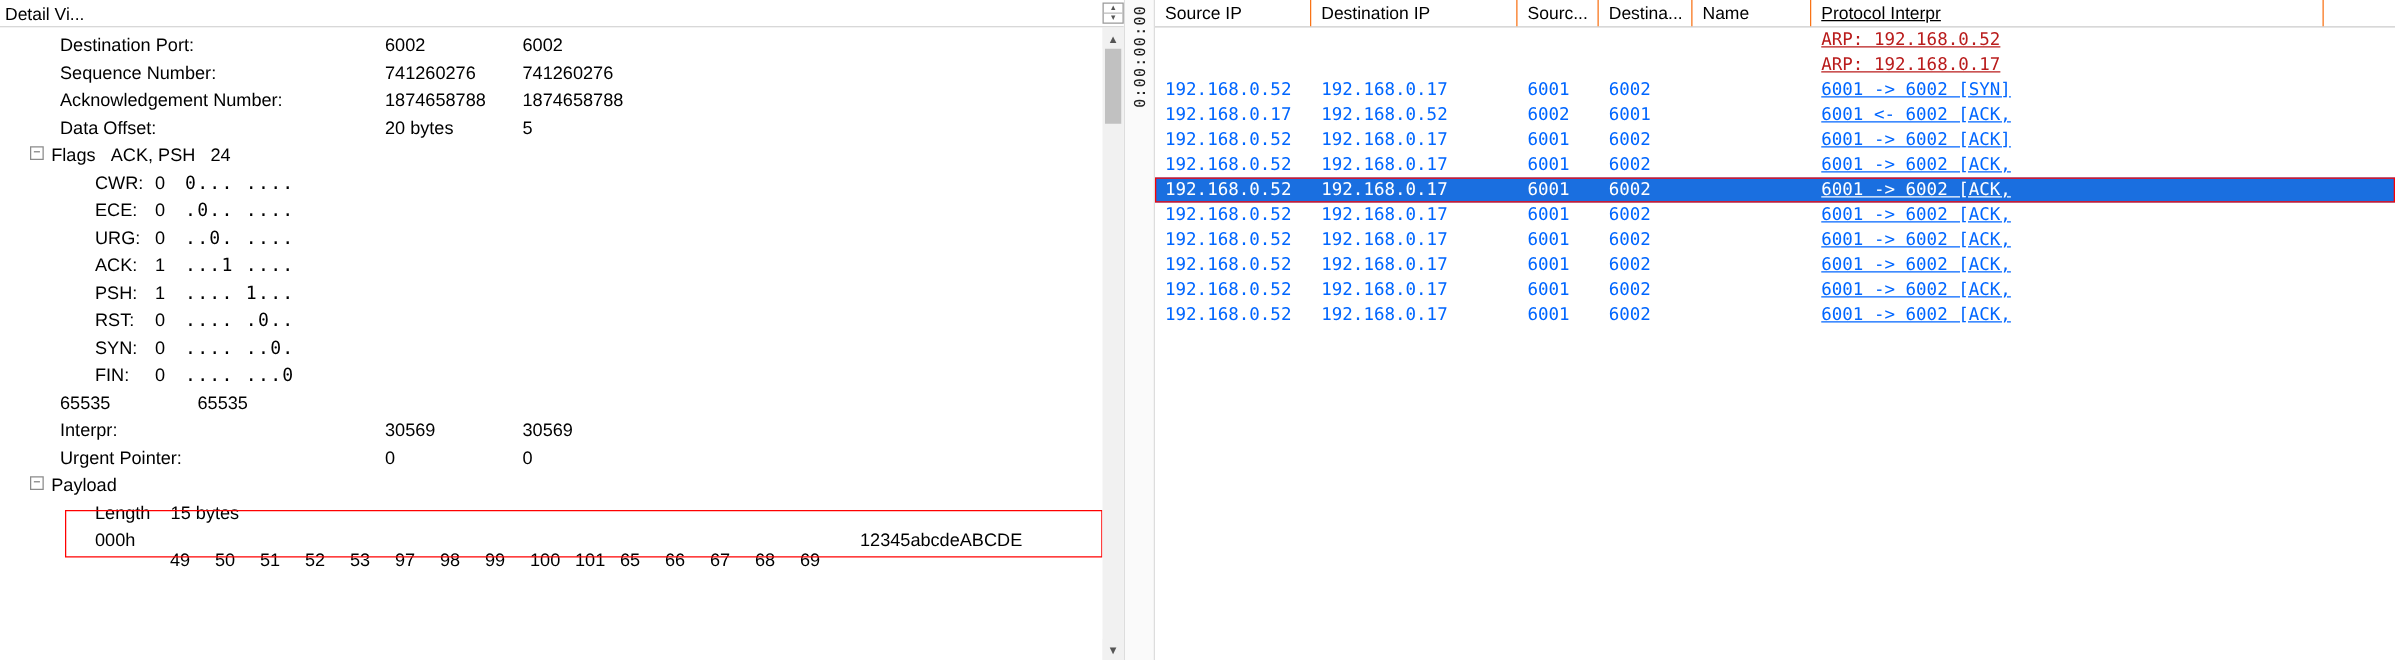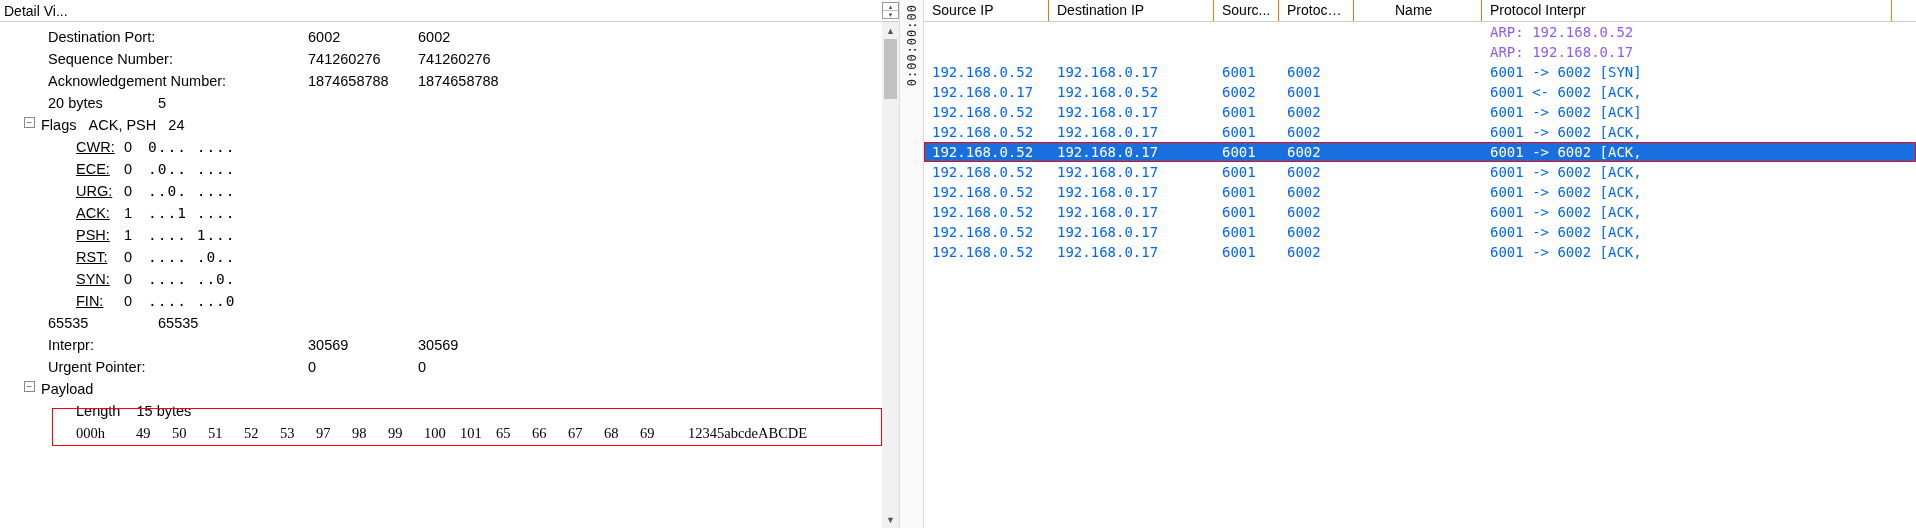--- a/index.html
+++ b/index.html
@@ -12,44 +12,44 @@
 .detail-header .spin span { flex:1; border-bottom:1px solid #bbb; }
 .detail-header .spin span:last-child { border-bottom:none; }
 .tree-scroll { position:absolute; top:22px; left:0; right:17px; bottom:0; overflow:hidden; background:#fff; }
 .tree { padding:4px 0 0 0; font-size:14.5px; line-height:22px; white-space:nowrap; font-family:"Segoe UI",Tahoma,sans-serif; }
 .tree .row { display:flex; }
 .tree .ind { display:inline-block; }
 .toggle { display:inline-flex; width:11px; height:11px; border:1px solid #8a8a8a; align-items:center; justify-content:center; font-size:10px; line-height:10px; margin-right:6px; position:relative; top:3px; color:#555; background:#fff; }
 .lbl { display:inline-block; }
 .vcol1 { display:inline-block; min-width:110px; }
 .vcol2 { display:inline-block; }
-.flag-lbl { display:inline-block; width:48px;text-decoration:underline; }
+.flag-lbl { display:inline-block; width:48px; }
 .flag-v  { display:inline-block; width:24px; }
 .flag-b  { display:inline-block; font-family:Consolas,monospace; letter-spacing:1px; }
 .pillar { display:inline-block; width:260px; }
-.hex-row { font-family:Liberation Serif, serif; letter-spacing:0; }
+.hex-row { font-family:Liberation Sans, sans-serif; letter-spacing:0; }
 .hex-row .addr { display:inline-block; width:60px; }
-.hex-row .hx { display:inline-block; width:36px; text-align:left; }
+.hex-row .hx { display:inline-block; width:36px; text-align:left;margin-top:16px; }
 .hex-row .asc { display:inline-block; margin-left:12px; }
 .red-box1 { position:absolute; left:52px; width:830px; top:386px; height:38px; border:1.5px solid #ff0000; pointer-events:none; }
 .vsb { position:absolute; top:22px; right:0; width:17px; bottom:0; background:#f1f1f1; }
 .vsb .btn { height:17px; background:#f1f1f1; display:flex; align-items:center; justify-content:center; font-size:9px; color:#555; }
 .vsb .track { position:absolute; top:17px; bottom:17px; left:0; right:0; }
 .vsb .thumb { position:absolute; left:2px; right:2px; background:#c1c1c1; }
 .middle { width:24px; height:100%; display:flex; align-items:flex-start; justify-content:center; background:#fafafa; border-right:1px solid #ddd; }
 .middle .rot { writing-mode:vertical-rl; transform:rotate(180deg); font-size:12px; color:#222; margin-top:4px; letter-spacing:1px; font-family:Consolas,monospace; }
 .right-pane { flex:1; position:relative; height:100%; background:#fff; }
 .cols { display:flex; height:22px; border-bottom:1px solid #ccc; font-size:14px; color:#000; user-select:none; }
 .cols .col { padding:2px 6px 0 8px; border-right:1px solid #f97316; overflow:hidden; white-space:nowrap; text-overflow:ellipsis; }
-.c-src { width:125px; } .c-dst { width:165px; } .c-sp { width:65px; } .c-dp { width:75px; } .c-nm { width:95px;margin-left:33px; } .c-pi { width:410px; }
+.c-src { width:125px; } .c-dst { width:165px; } .c-sp { width:65px; } .c-dp { width:75px; } .c-nm { width:95px; } .c-pi { width:410px;text-decoration:underline; }
 .rows { position:absolute; top:22px; left:0; right:0; bottom:0; font-family:"SimSun","NSimSun",Consolas,monospace; font-size:14px; line-height:20px; }
 .prow { display:flex; height:20px; align-items:center; position:relative; }
 .prow .cell { overflow:hidden; white-space:nowrap; padding-left:8px; }
 .blue  { color:#0066ff; }
-.orange{ color:#8b5cf6; }
+.orange{ color:#b91c1c; }
 .prow.selected { background:#1a6fe0; color:#fff; }
 .prow.selected .cell { color:#fff !important; }
 .prow.selected-outline::before { content:""; position:absolute; inset:0; border:1.5px solid #ff0000; pointer-events:none; }
 </style>
 </head>
 <body>
 
 <div class="root">
 
   <div class="left-pane">
@@ -75,20 +75,21 @@
             <span class="vcol2">741260276</span>
           </div>
         <div class="row">
             <span class="ind" style="width:48px"></span>
             <span class="pillar"><span class="lbl">Acknowledgement Number:</span></span>
             <span class="vcol1">1874658788</span>
             <span class="vcol2">1874658788</span>
           </div>
         <div class="row">
             <span class="ind" style="width:48px"></span>
+            <span class="pillar"><span class="lbl">Data Offset:</span></span>
             <span class="vcol1">20 bytes</span>
             <span class="vcol2">5</span>
           </div>
         <div class="row"><span class="ind" style="width:24px"></span><span class="toggle">−</span><span class="lbl">Flags</span>&nbsp;&nbsp;&nbsp;<span>ACK, PSH</span>&nbsp;&nbsp;&nbsp;<span>24</span></div>
         <div id="flags-container">
             <div class="row">
               <span class="ind" style="width:76px"></span>
               <span class="flag-lbl">CWR:</span>
               <span class="flag-v">0</span>
               <span class="flag-b">0... ....</span>
@@ -179,21 +180,21 @@
 
   <div class="middle">
     <span class="rot">0:00:00:00</span>
   </div>
 
   <div class="right-pane">
     <div class="cols">
       <div class="col c-src">Source IP</div>
       <div class="col c-dst">Destination IP</div>
       <div class="col c-sp">Sourc...</div>
-      <div class="col c-dp">Protocol...</div>
+      <div class="col c-dp">Destina...</div>
       <div class="col c-nm">Name</div>
       <div class="col c-pi">Protocol Interpr</div>
     </div>
     <div class="rows" id="packet-rows">
         <div class="prow ">
           <span class="cell c-src orange"></span>
           <span class="cell c-dst orange"></span>
           <span class="cell c-sp orange"></span>
           <span class="cell c-dp orange"></span>
           <span class="cell c-nm orange"></span>

